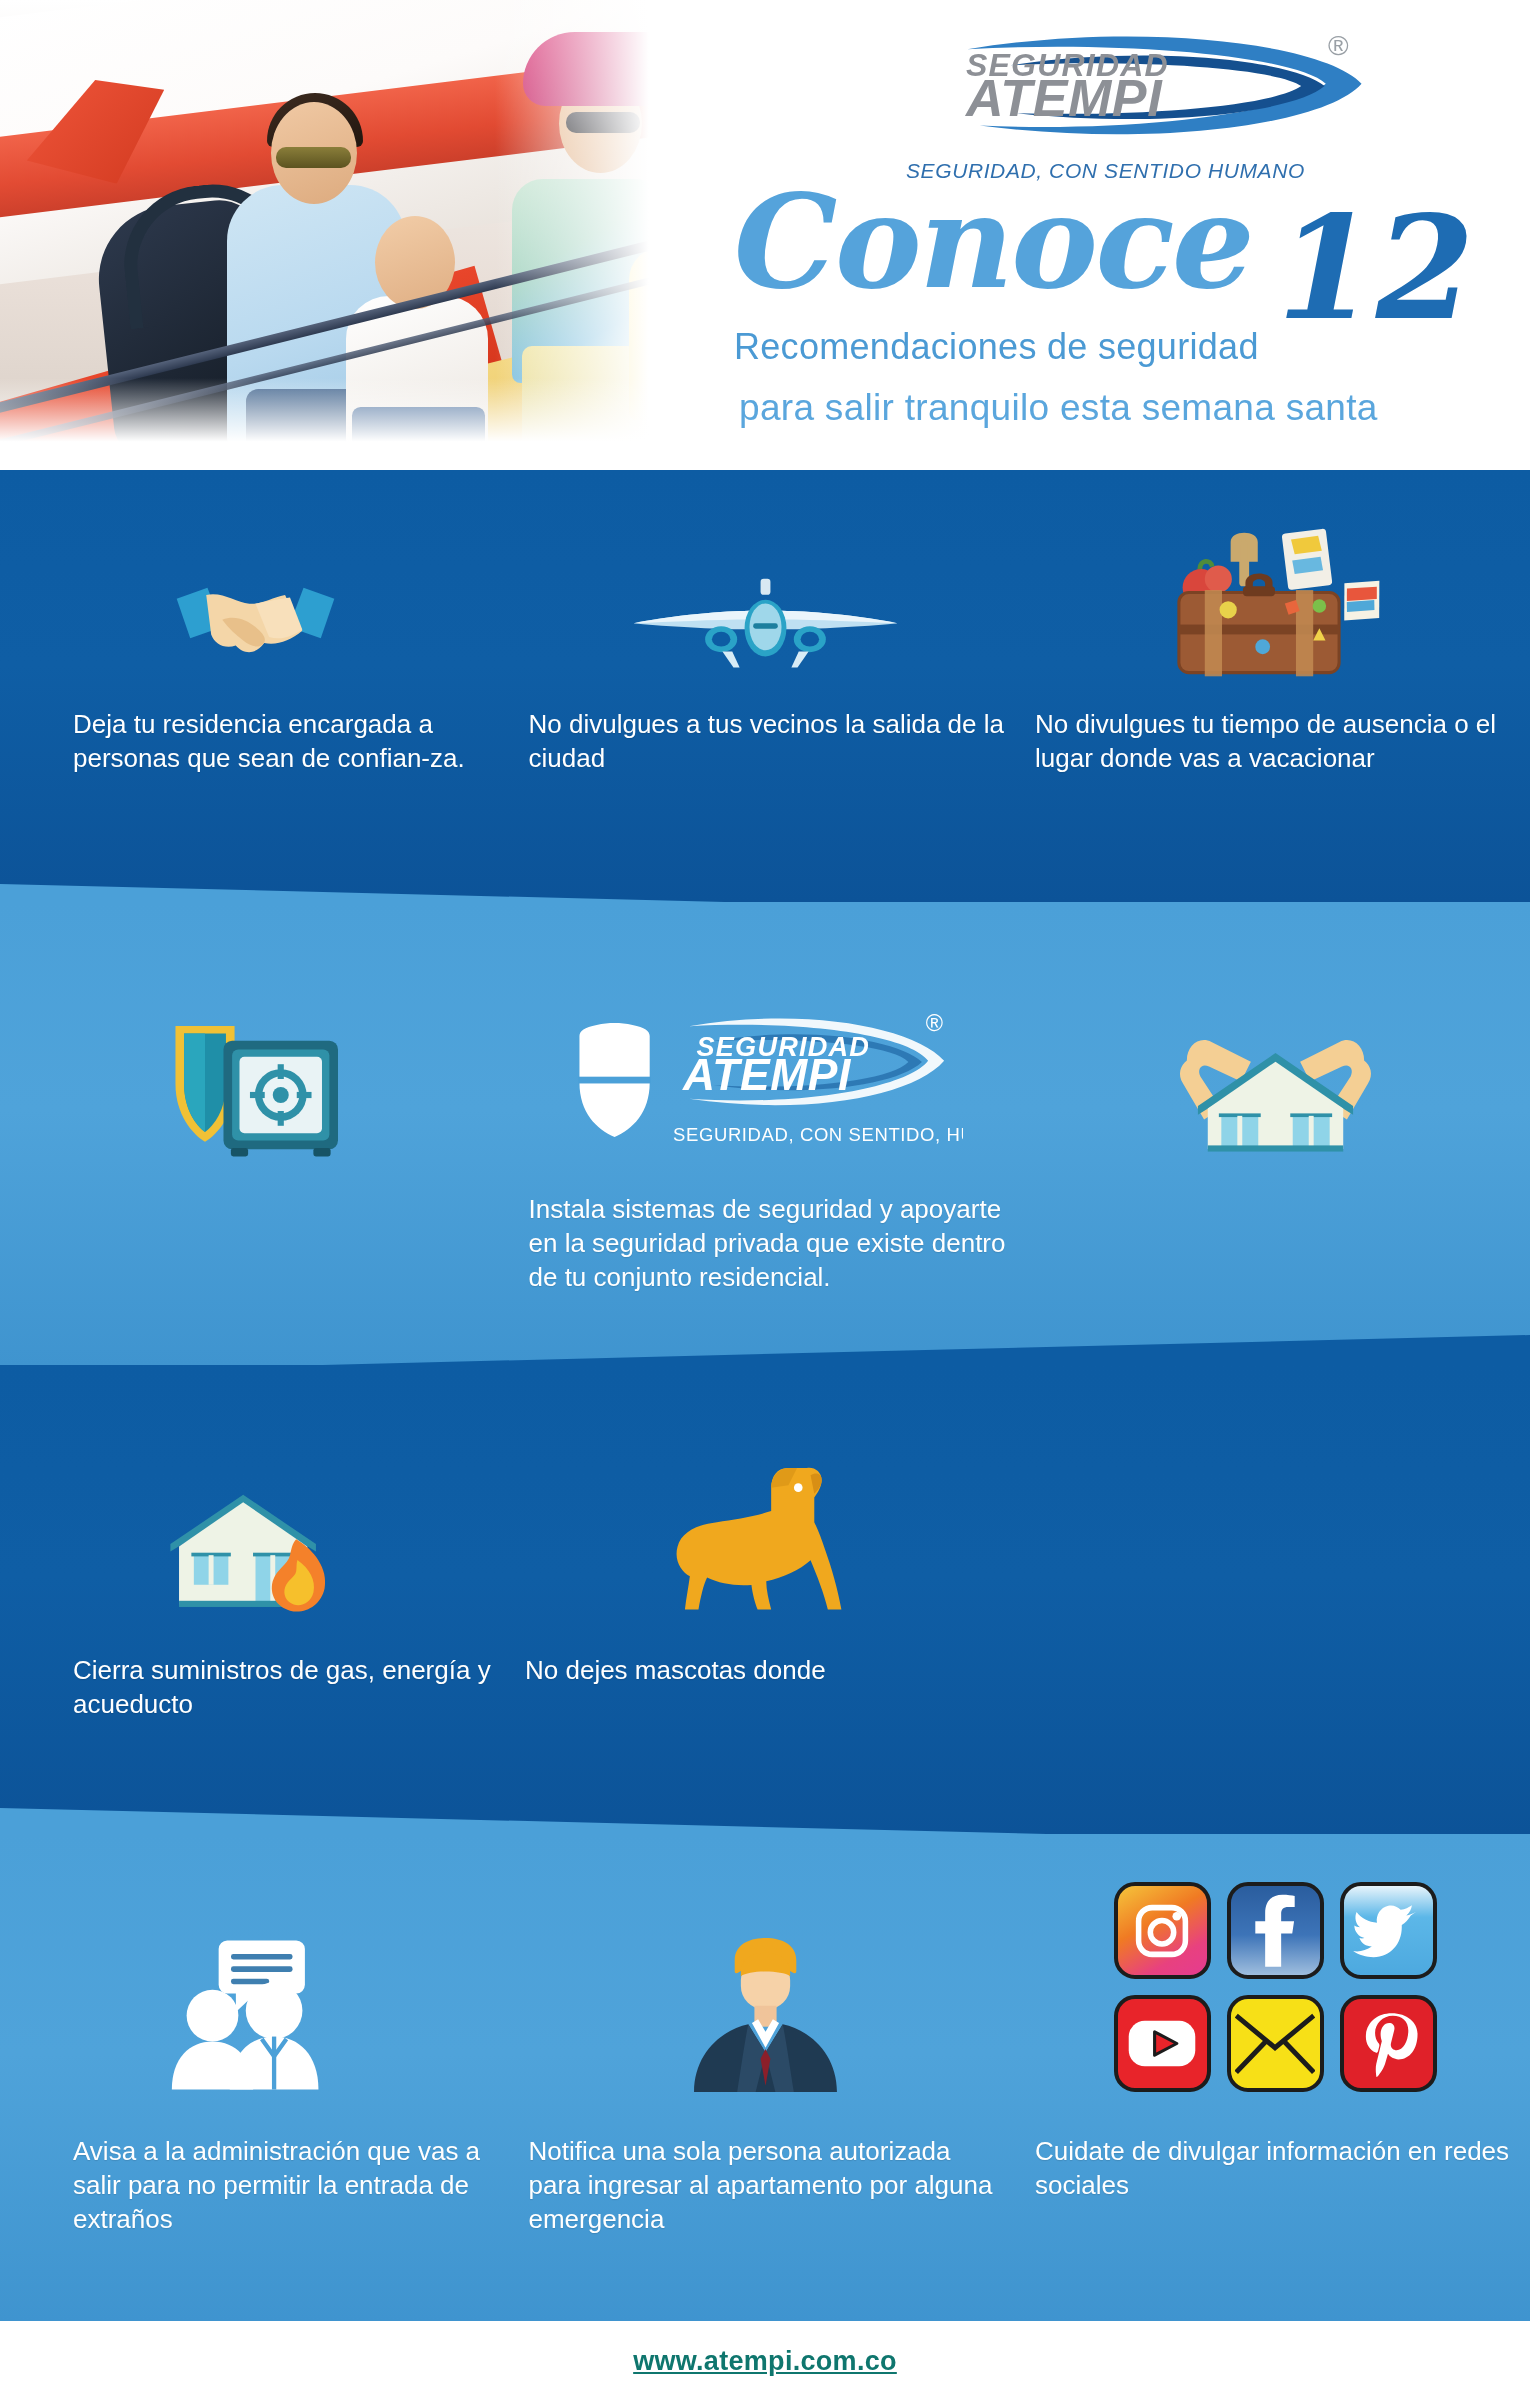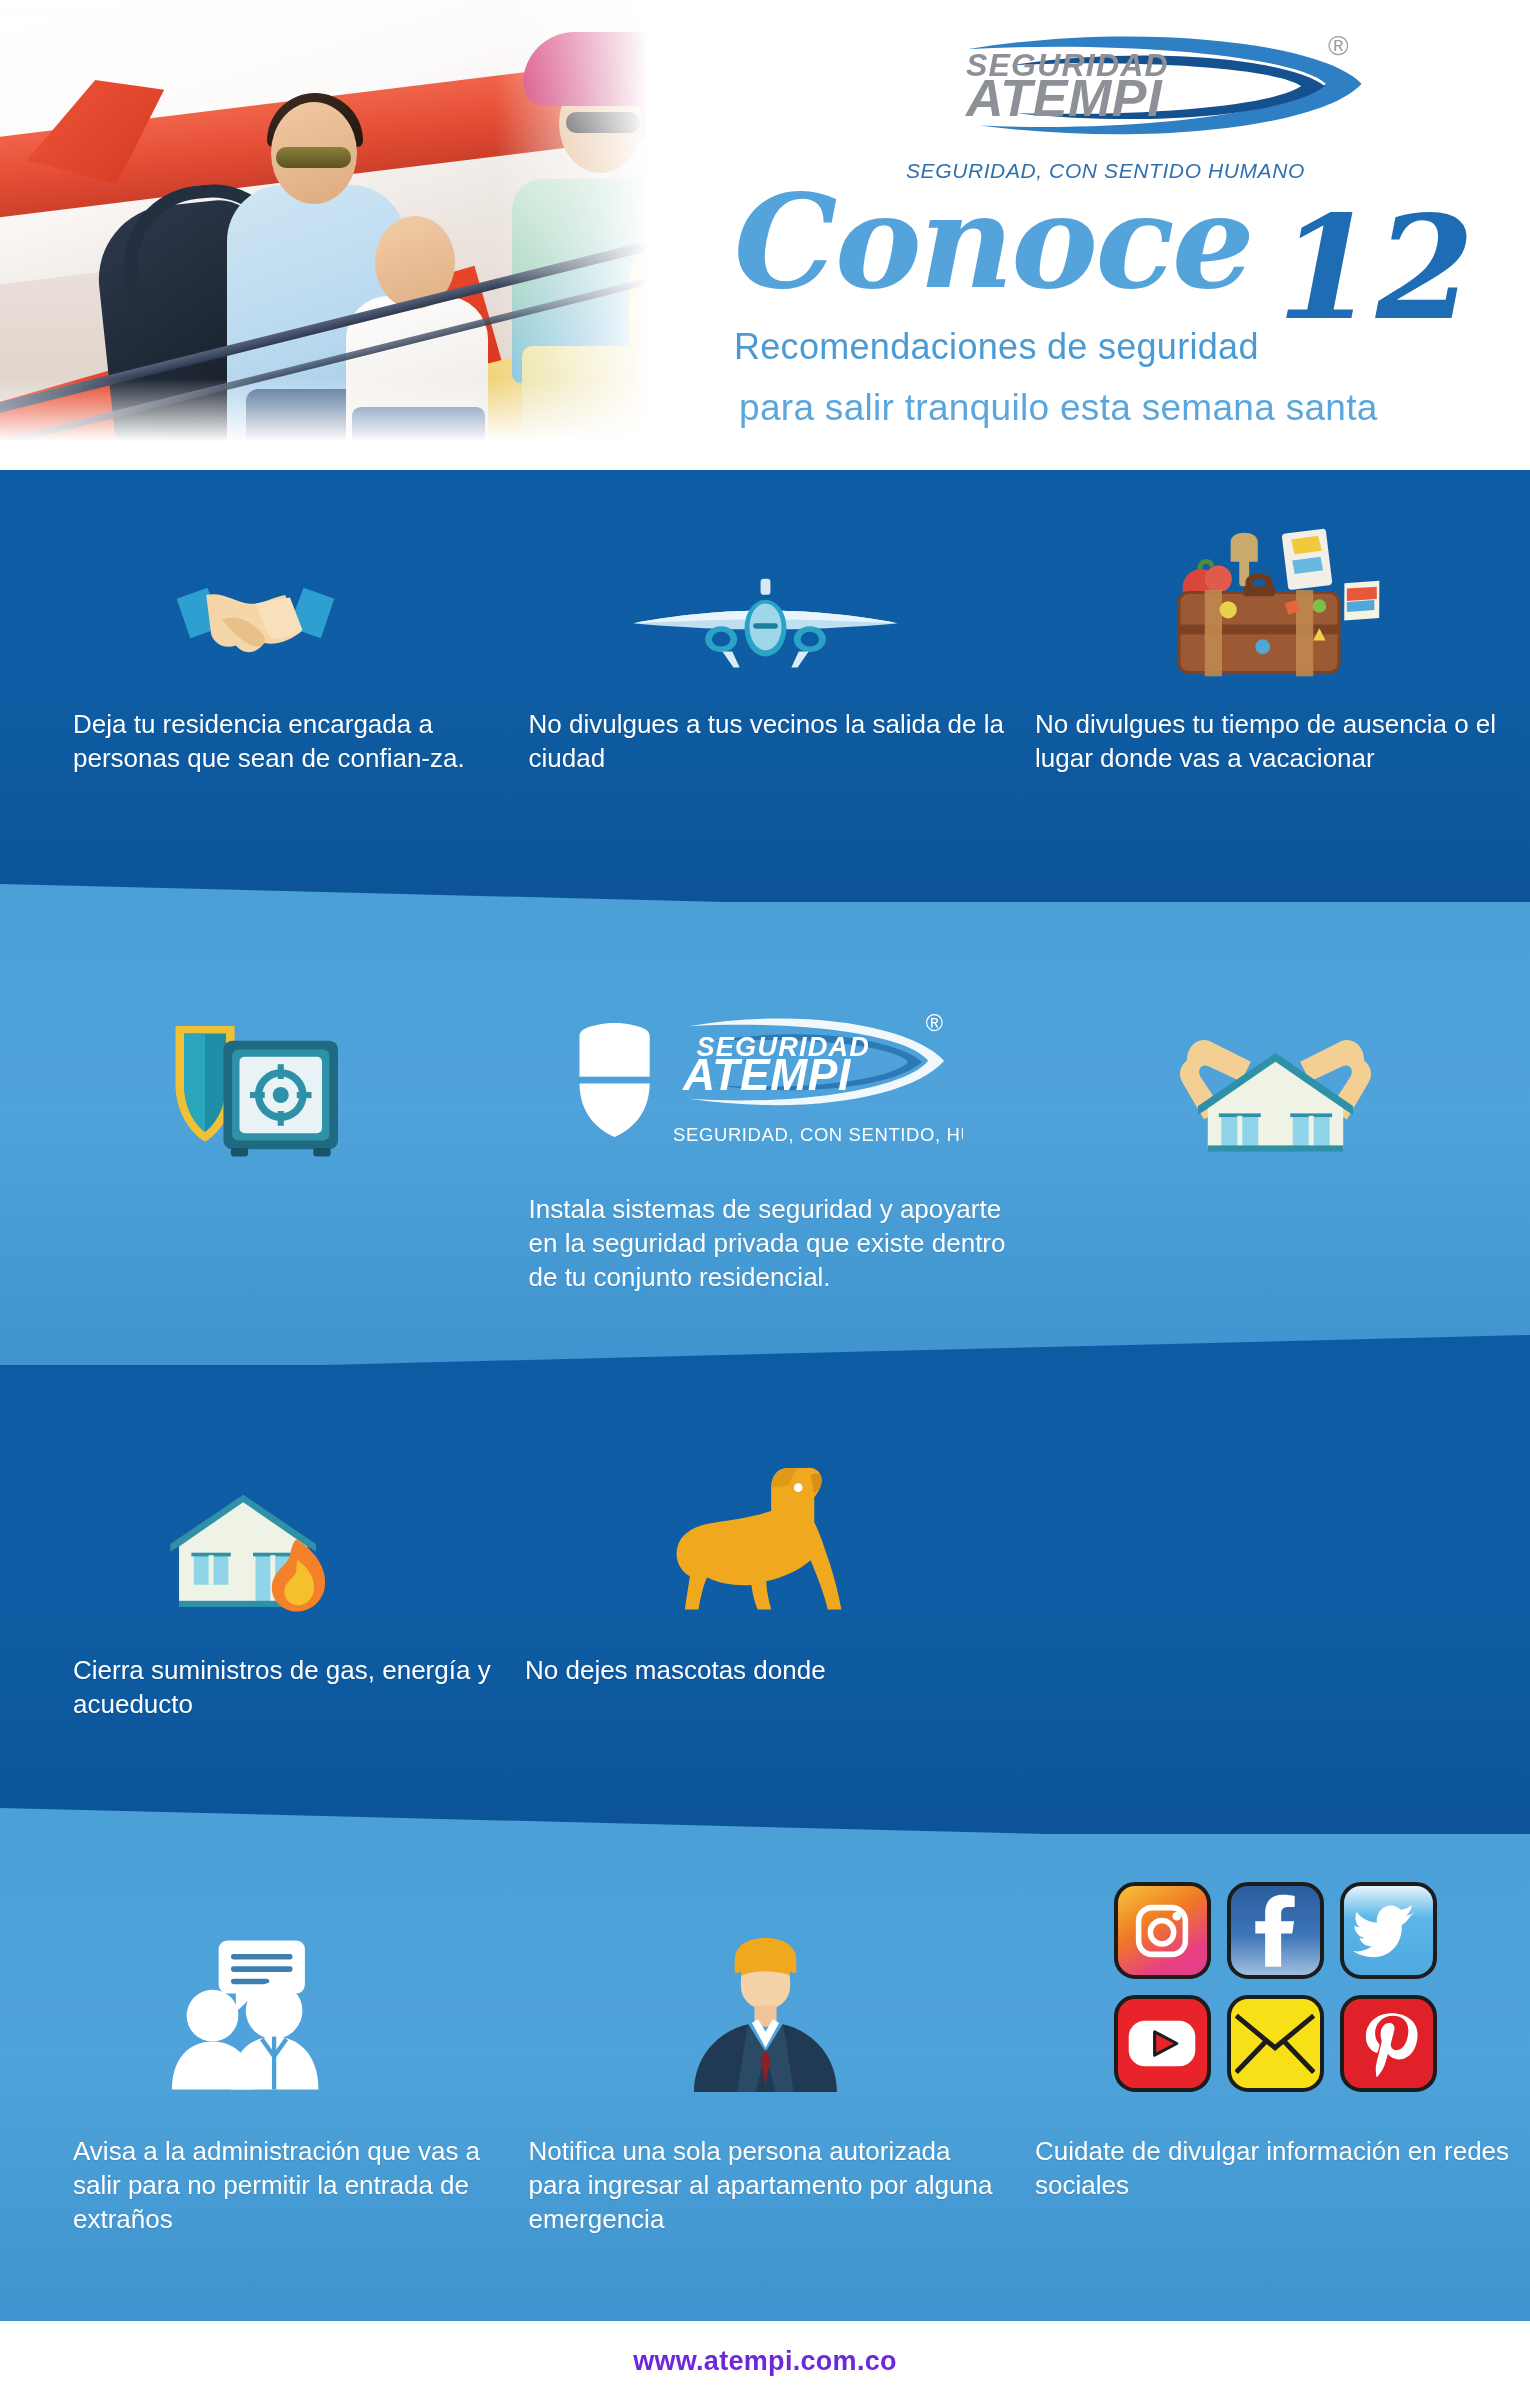--- a/index.html
+++ b/index.html
@@ -226,22 +226,23 @@
   .tip-col-1 .cell-text{padding-left:73px;padding-right:12.3px;}
   .tip-col-2 .cell-text{padding-left:18.5px;padding-right:12.3px;}
   .tip-col-3 .cell-text{padding-left:15px;padding-right:18.5px;}
 
   
   .footer{
     position:absolute;left:0;top:2321px;width:1530px;height:80px;background:#ffffff;
     display:flex;align-items:center;justify-content:center;
   }
   .footer-url{
-    font-size:27px;color:#6d28d9;font-weight:bold;letter-spacing:0.3px;
+    font-size:27px;color:#0f766e;font-weight:bold;letter-spacing:0.3px;
     font-family:"Liberation Sans", sans-serif;
+    text-decoration:underline;
   }
 
   
   svg{display:block;}
 
   
   .social-grid{
     display:grid;grid-template-columns:repeat(3,97px);grid-gap:16px;
     justify-content:center;align-content:center;padding-top:3.7px;
   }

